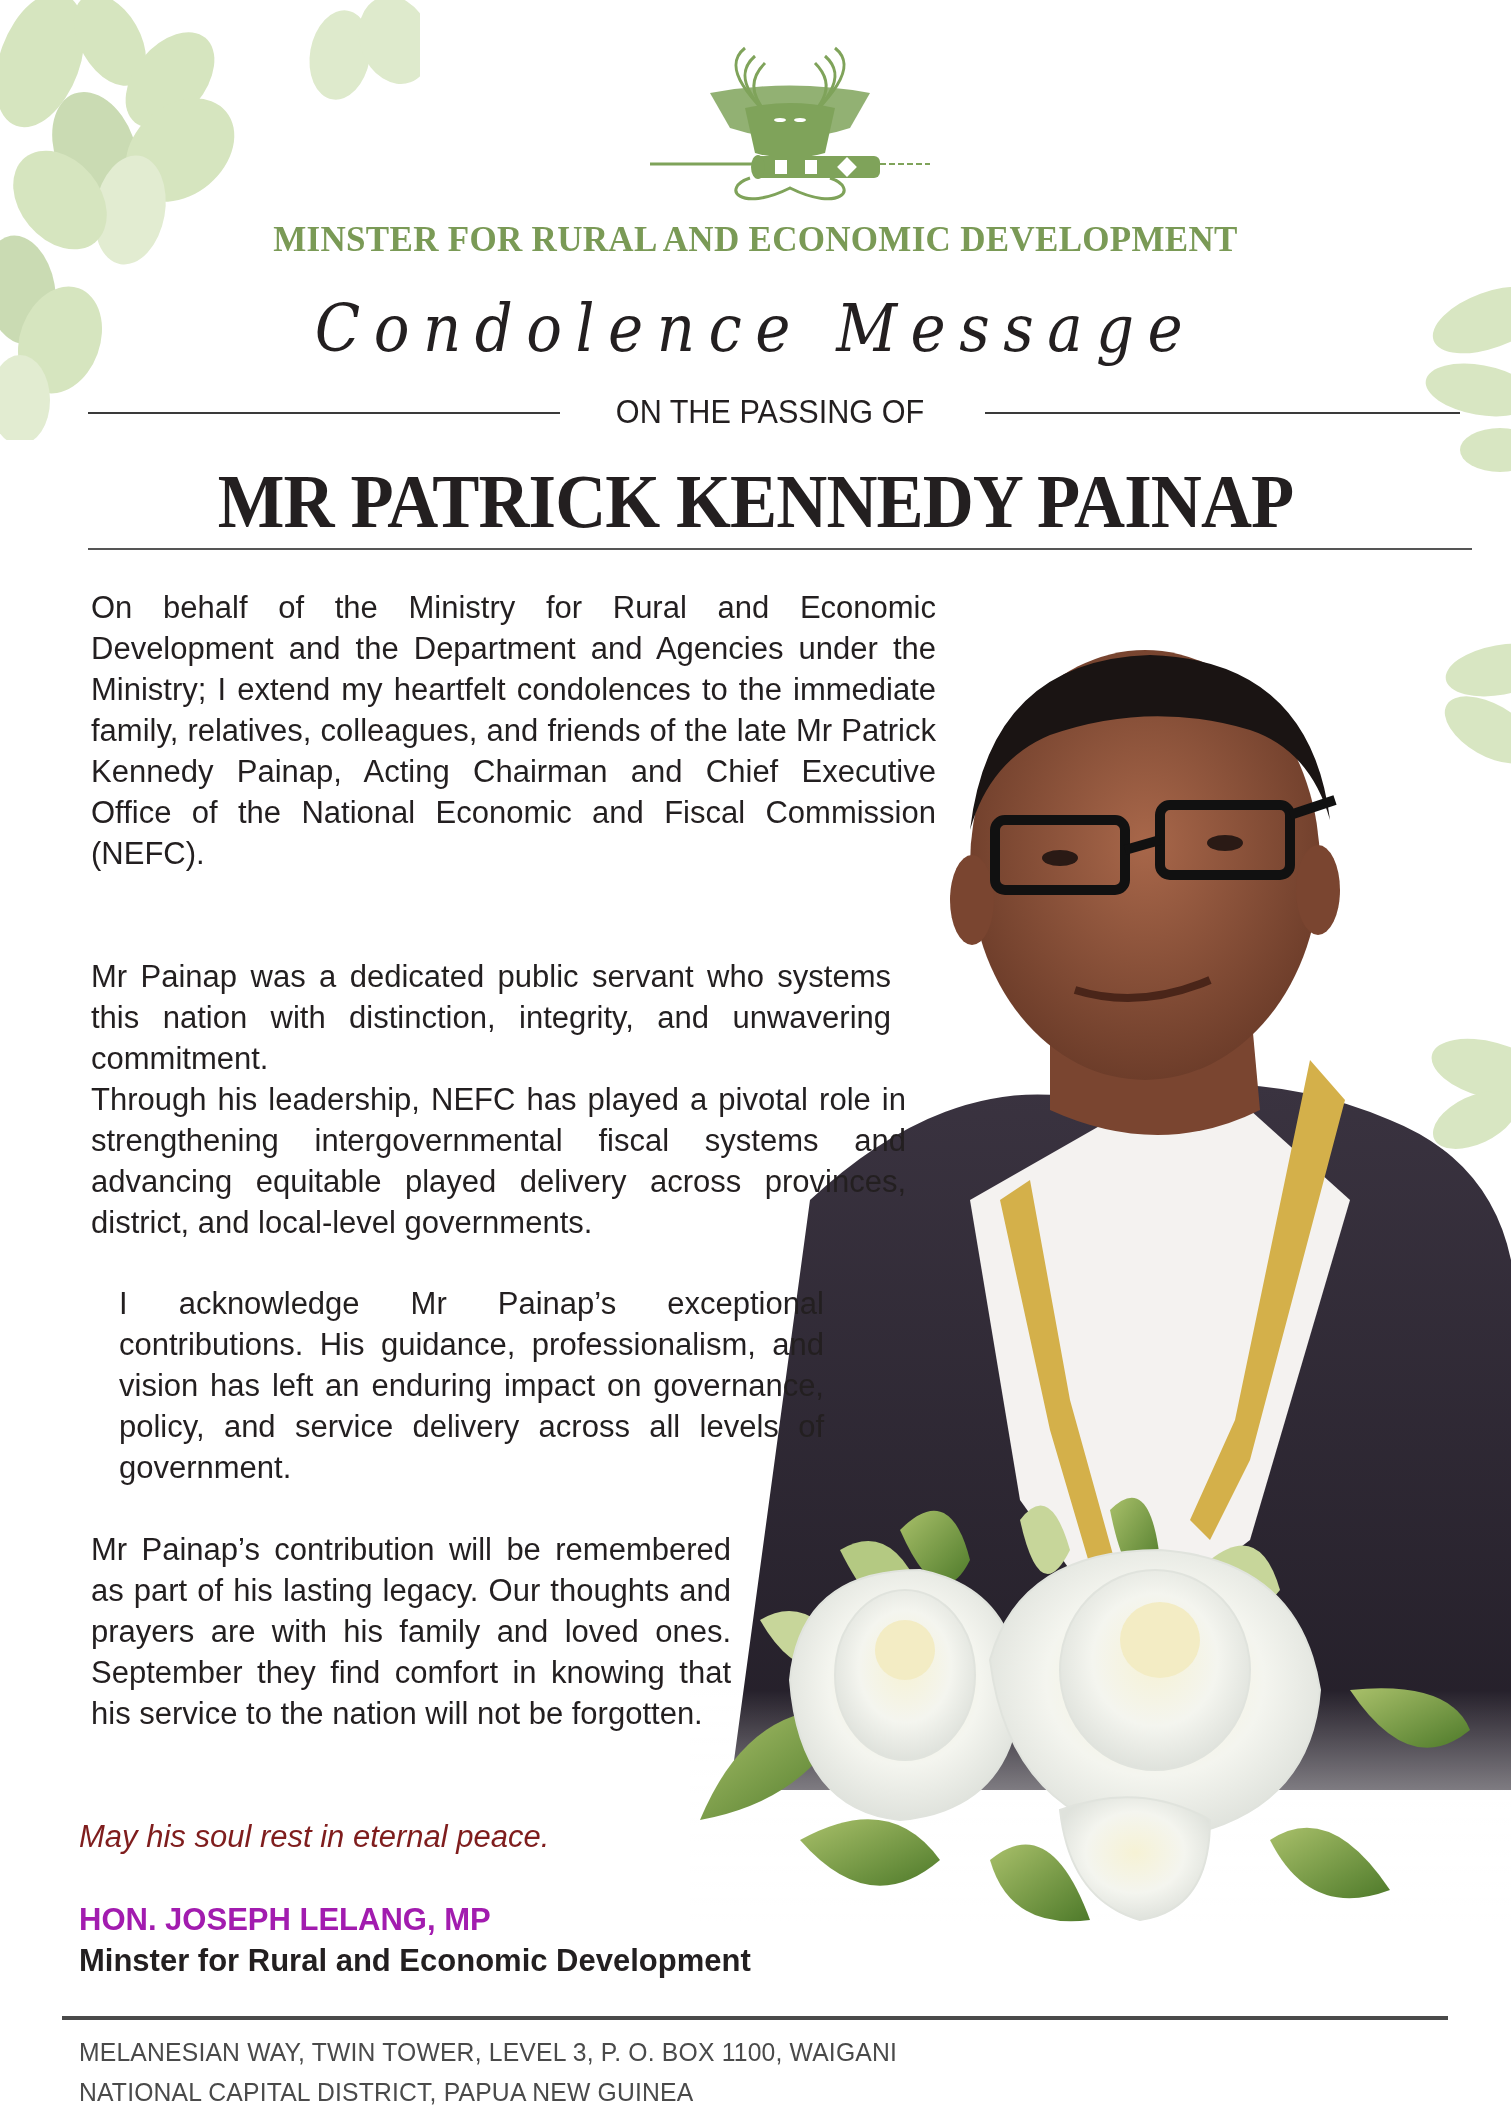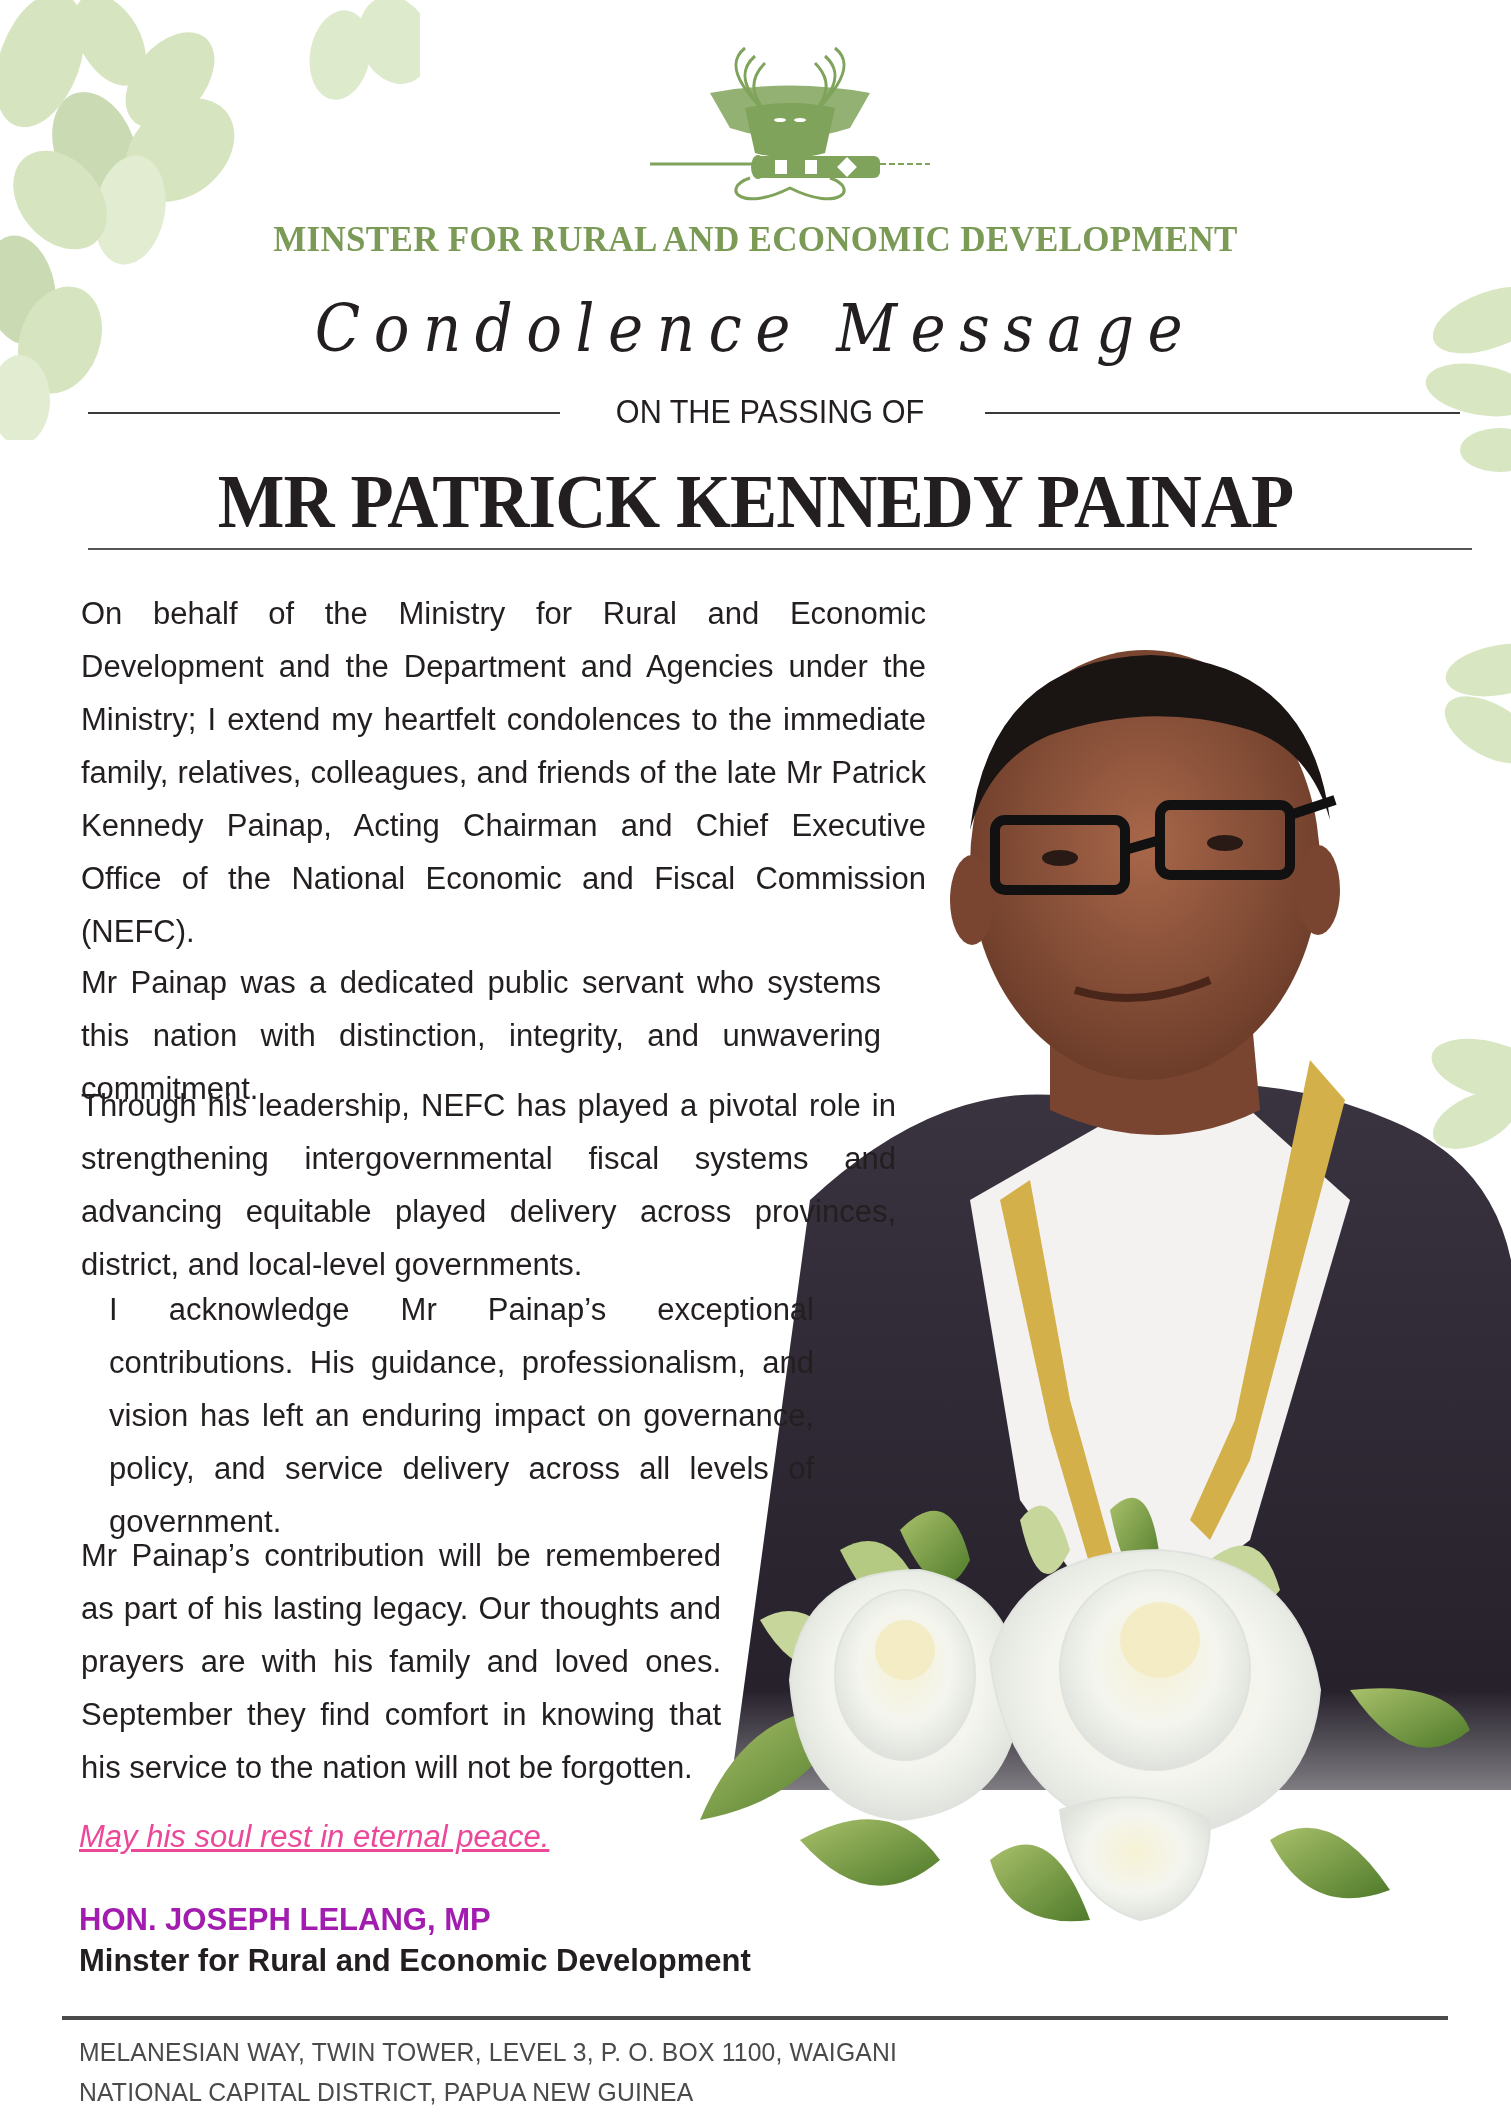--- a/index.html
+++ b/index.html
@@ -31,30 +31,30 @@
     font-size: 34px; color: #231f20; transform: scaleX(0.9);
   }
   #deceased-name {
     left: 0; width: 1511px; top: 458px; text-align: center;
     font-family: "Liberation Serif", serif; font-weight: bold; font-size: 76px;
     color: #231f20; letter-spacing: -1px; transform: scaleX(0.93);
   }
 
   
   .para {
-    position: absolute; left: 81px; font-size: 31px; line-height: 53px;
+    position: absolute; left: 91px; font-size: 31px; line-height: 41px;
     text-align: justify; text-align-last: left; color: #231f20;
   }
   #para-1 { top: 587px; width: 845px; }
   #para-2a { top: 956px; width: 800px; }
   #para-2b { top: 1079px; width: 815px; }
   #para-3 { top: 1283px; width: 705px; margin-left: 28px; }
   #para-4 { top: 1529px; width: 640px; }
   #closing {
-    left: 79px; top: 1819px; font-size: 31px; font-style: italic; color: #ec4899; text-decoration: underline;
+    left: 79px; top: 1819px; font-size: 31px; font-style: italic; color: #7f1d1d;
   }
   #signatory-name {
     left: 79px; top: 1902px; font-size: 31px; font-weight: bold; color: #a21caf;
   }
   #signatory-title {
     left: 79px; top: 1943px; font-size: 31px; font-weight: bold; color: #231f20;
   }
 
   
   #footer-rule { left: 62px; top: 2016px; width: 1386px; height: 4px; background: #4a4a4a; }

